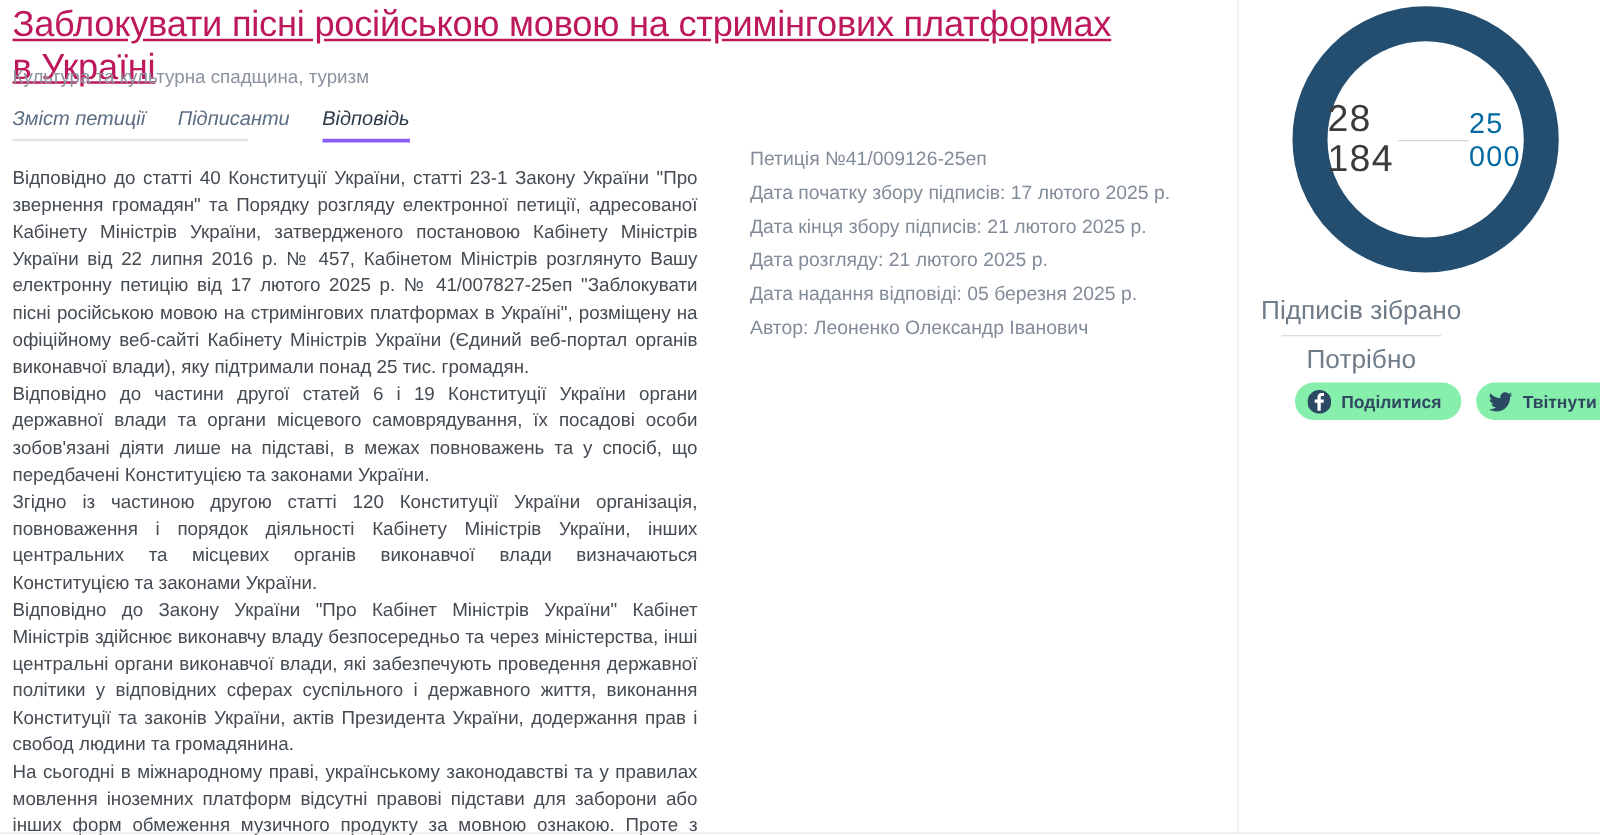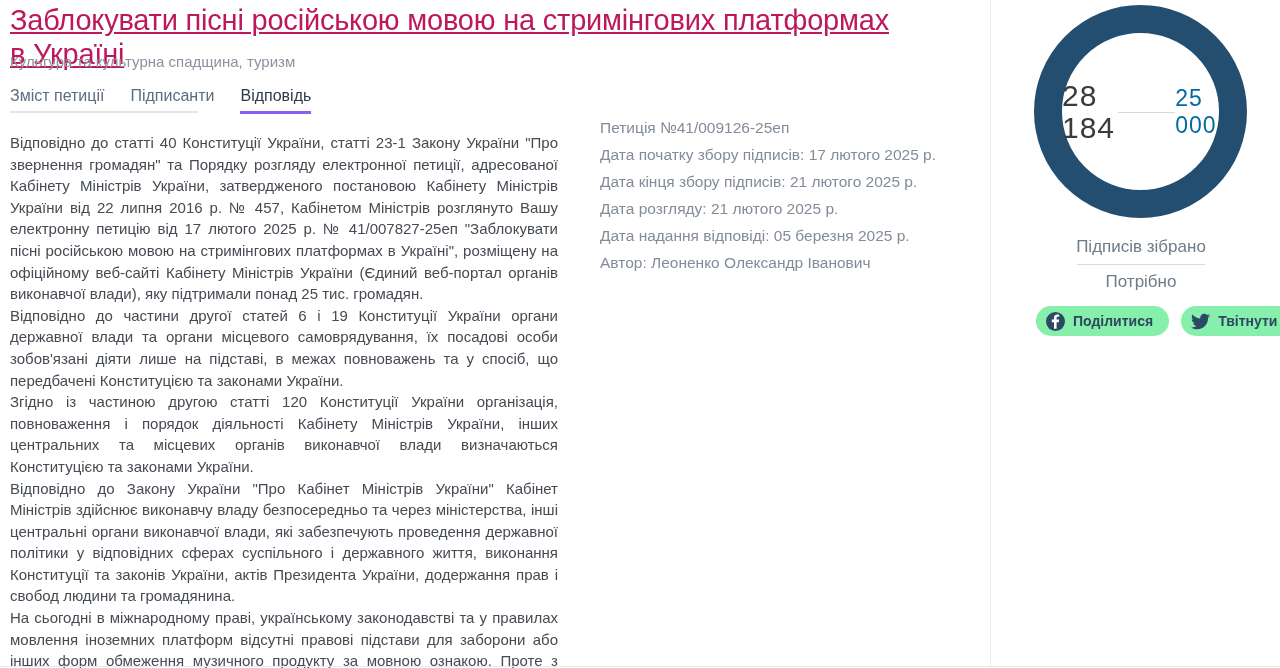--- a/index.html
+++ b/index.html
@@ -13,21 +13,21 @@
   .category{
     position:absolute; left:10px; top:53px;
     font-size:15px; color:#8b939e;
   }
 
   .tabs{
     position:absolute; left:10px; top:87px;
     display:flex; gap:26px; font-size:16px;
   }
   .tab{
-    color:#5a6d83; text-decoration:none; padding-bottom:7px; cursor:pointer; line-height:17px;
+    color:#5a6d83; text-decoration:none; padding-bottom:7px; cursor:pointer; line-height:17px;font-style:italic;
   }
   .tab.active{
     color:#2c3a4a; border-bottom:3px solid #8b5cf6;
   }
   .tabs-underline{
     position:absolute; left:10px; top:111px; width:188px; height:2px; background:#e4e4e4;
   }
 
   .body-text{
     position:absolute; left:10px; top:132px; width:548px;
@@ -58,22 +58,22 @@
     font-size:30px; color:#3b3b3b; letter-spacing:1px; line-height:32px;
   }
   .count-divider{
     width:100px; height:1px; background:#d8d8d8; margin:5px 0 4px 0;
   }
   .count-required{
     font-size:23px; color:#0369a1; letter-spacing:1px;
   }
 
   .sig-labels{
-    position:absolute; left:1010px; top:237px; width:262px; text-align:center;
-    font-size:17px; color:#6e7b88;
+    position:absolute; left:958px; top:237px; width:262px; text-align:center;
+    font-size:21px; color:#6e7b88;
   }
   .label-divider{
     width:128px; height:1px; background:#dcdcdc; margin:7px auto 7px auto;
   }
 
   .share{
     position:absolute; left:1036px; top:306px;
     display:flex; gap:12px;
   }
   .share-btn{

